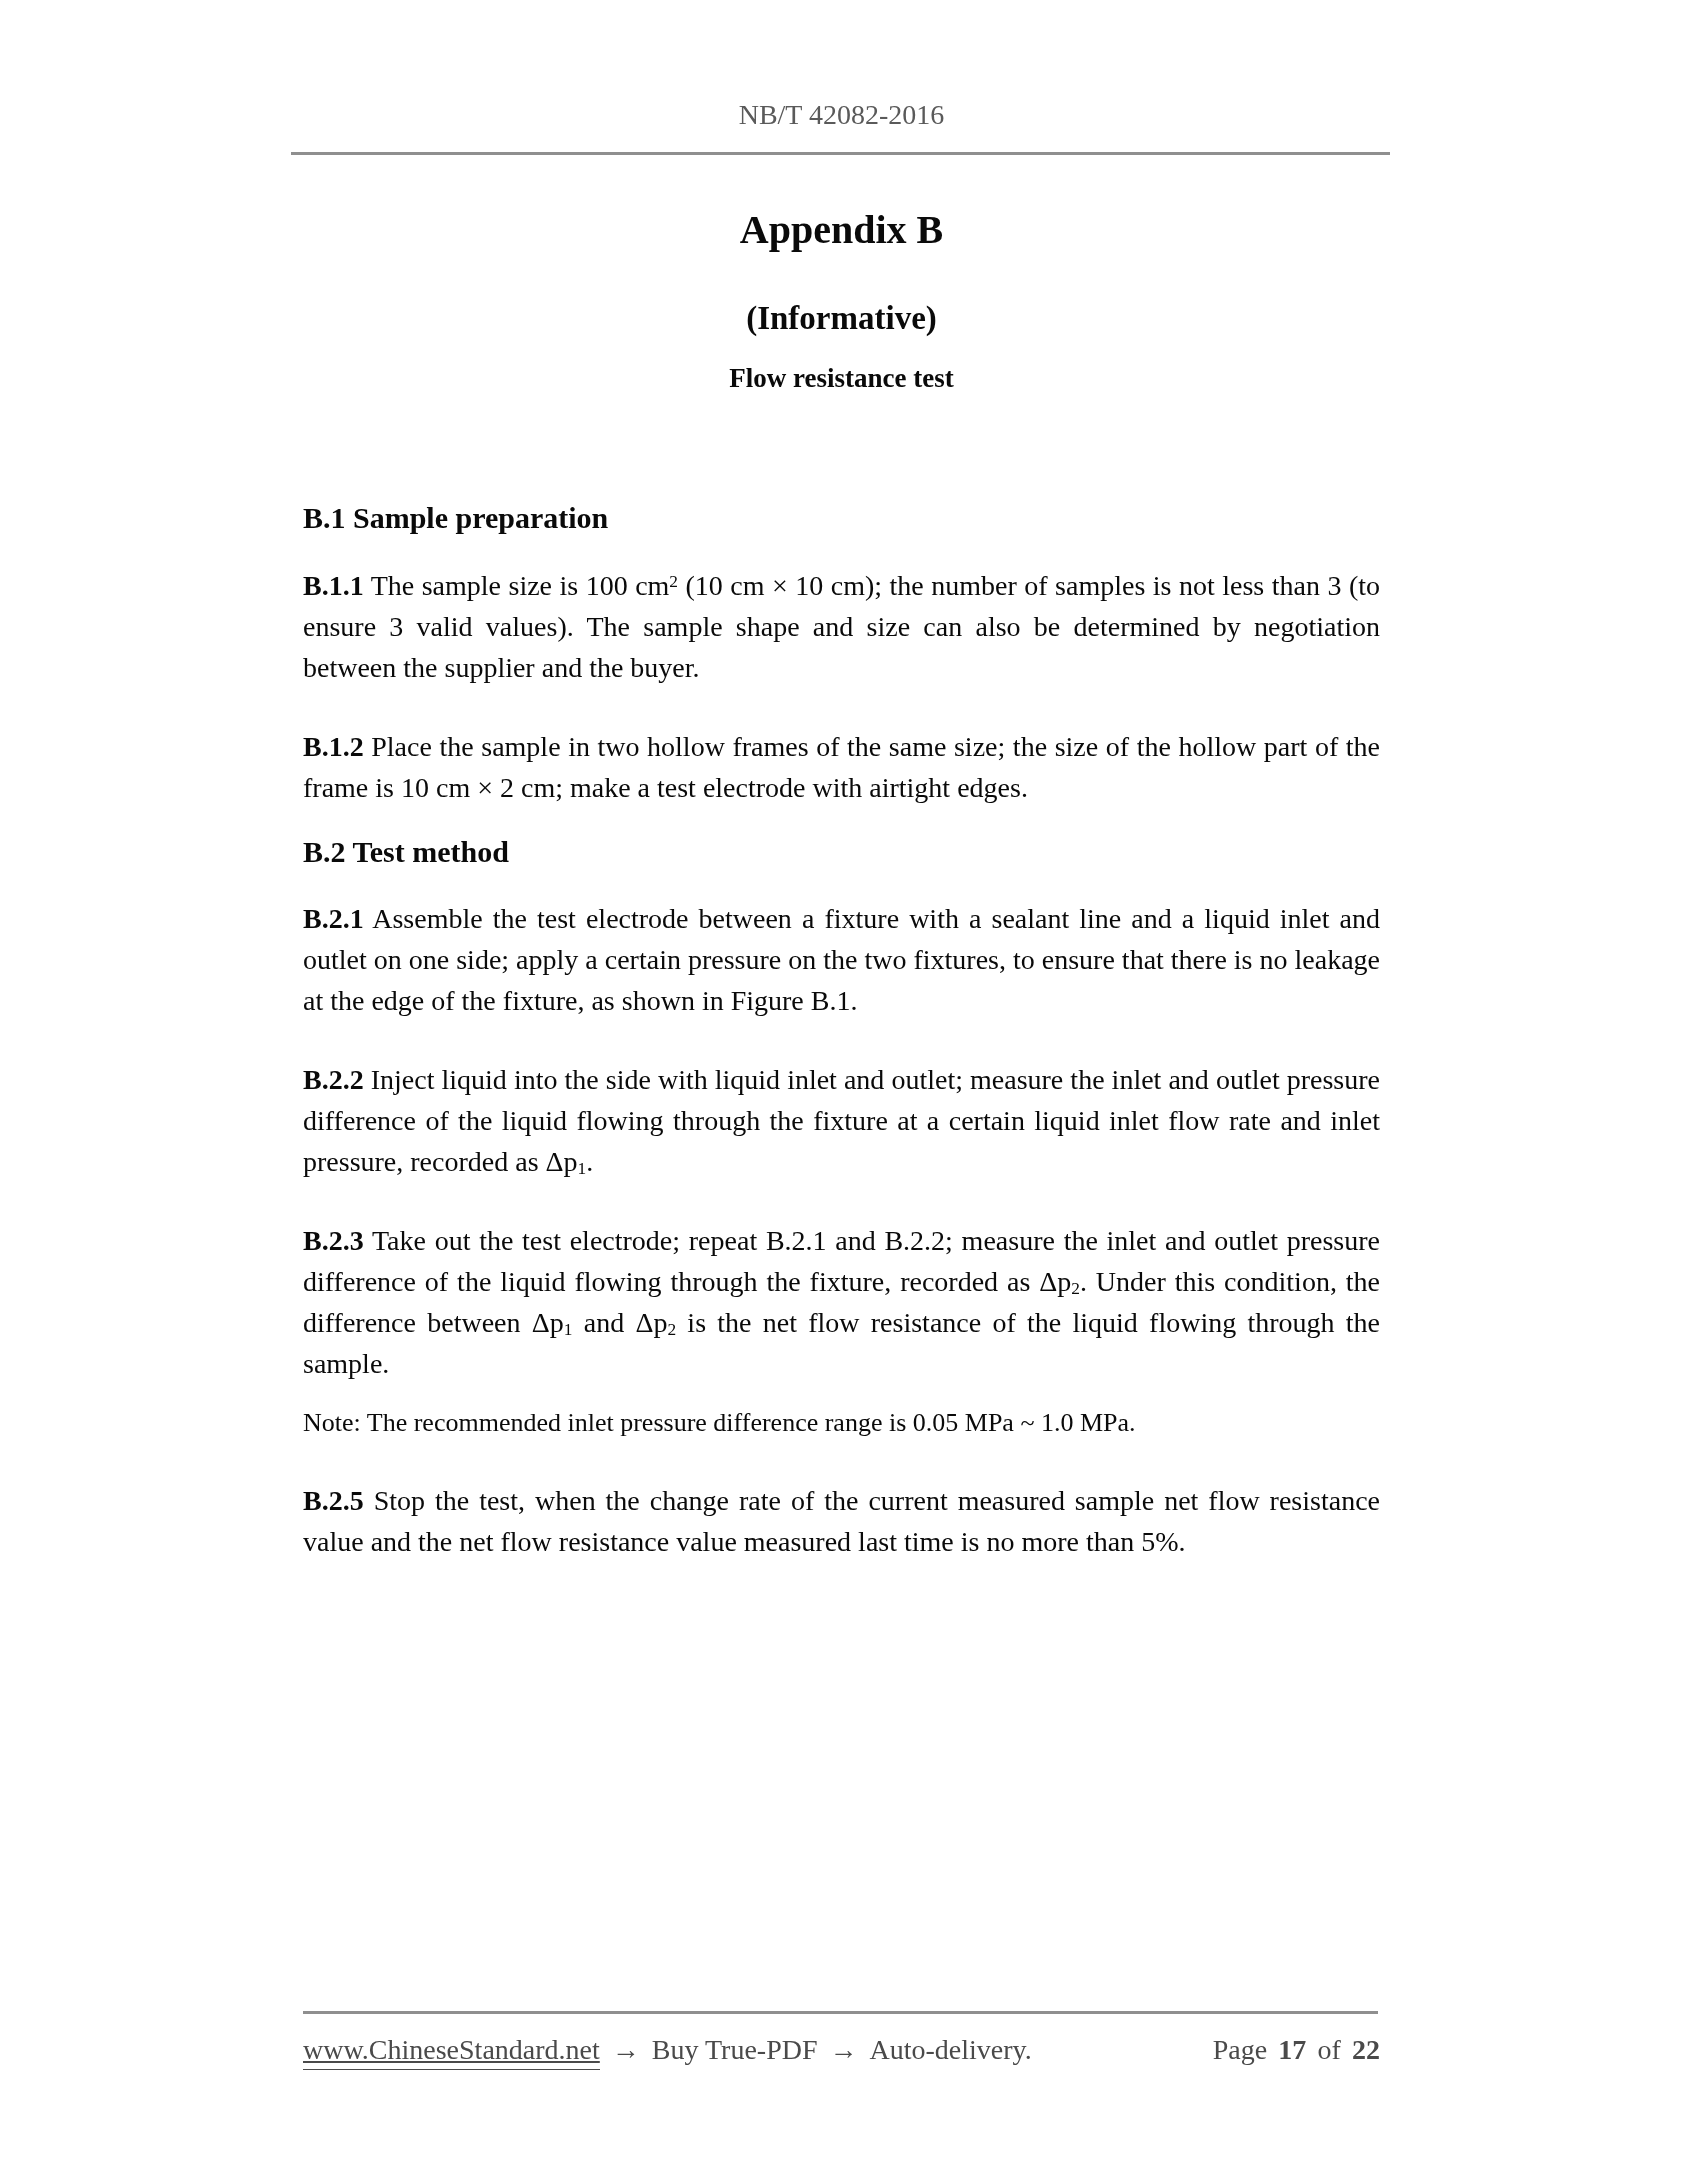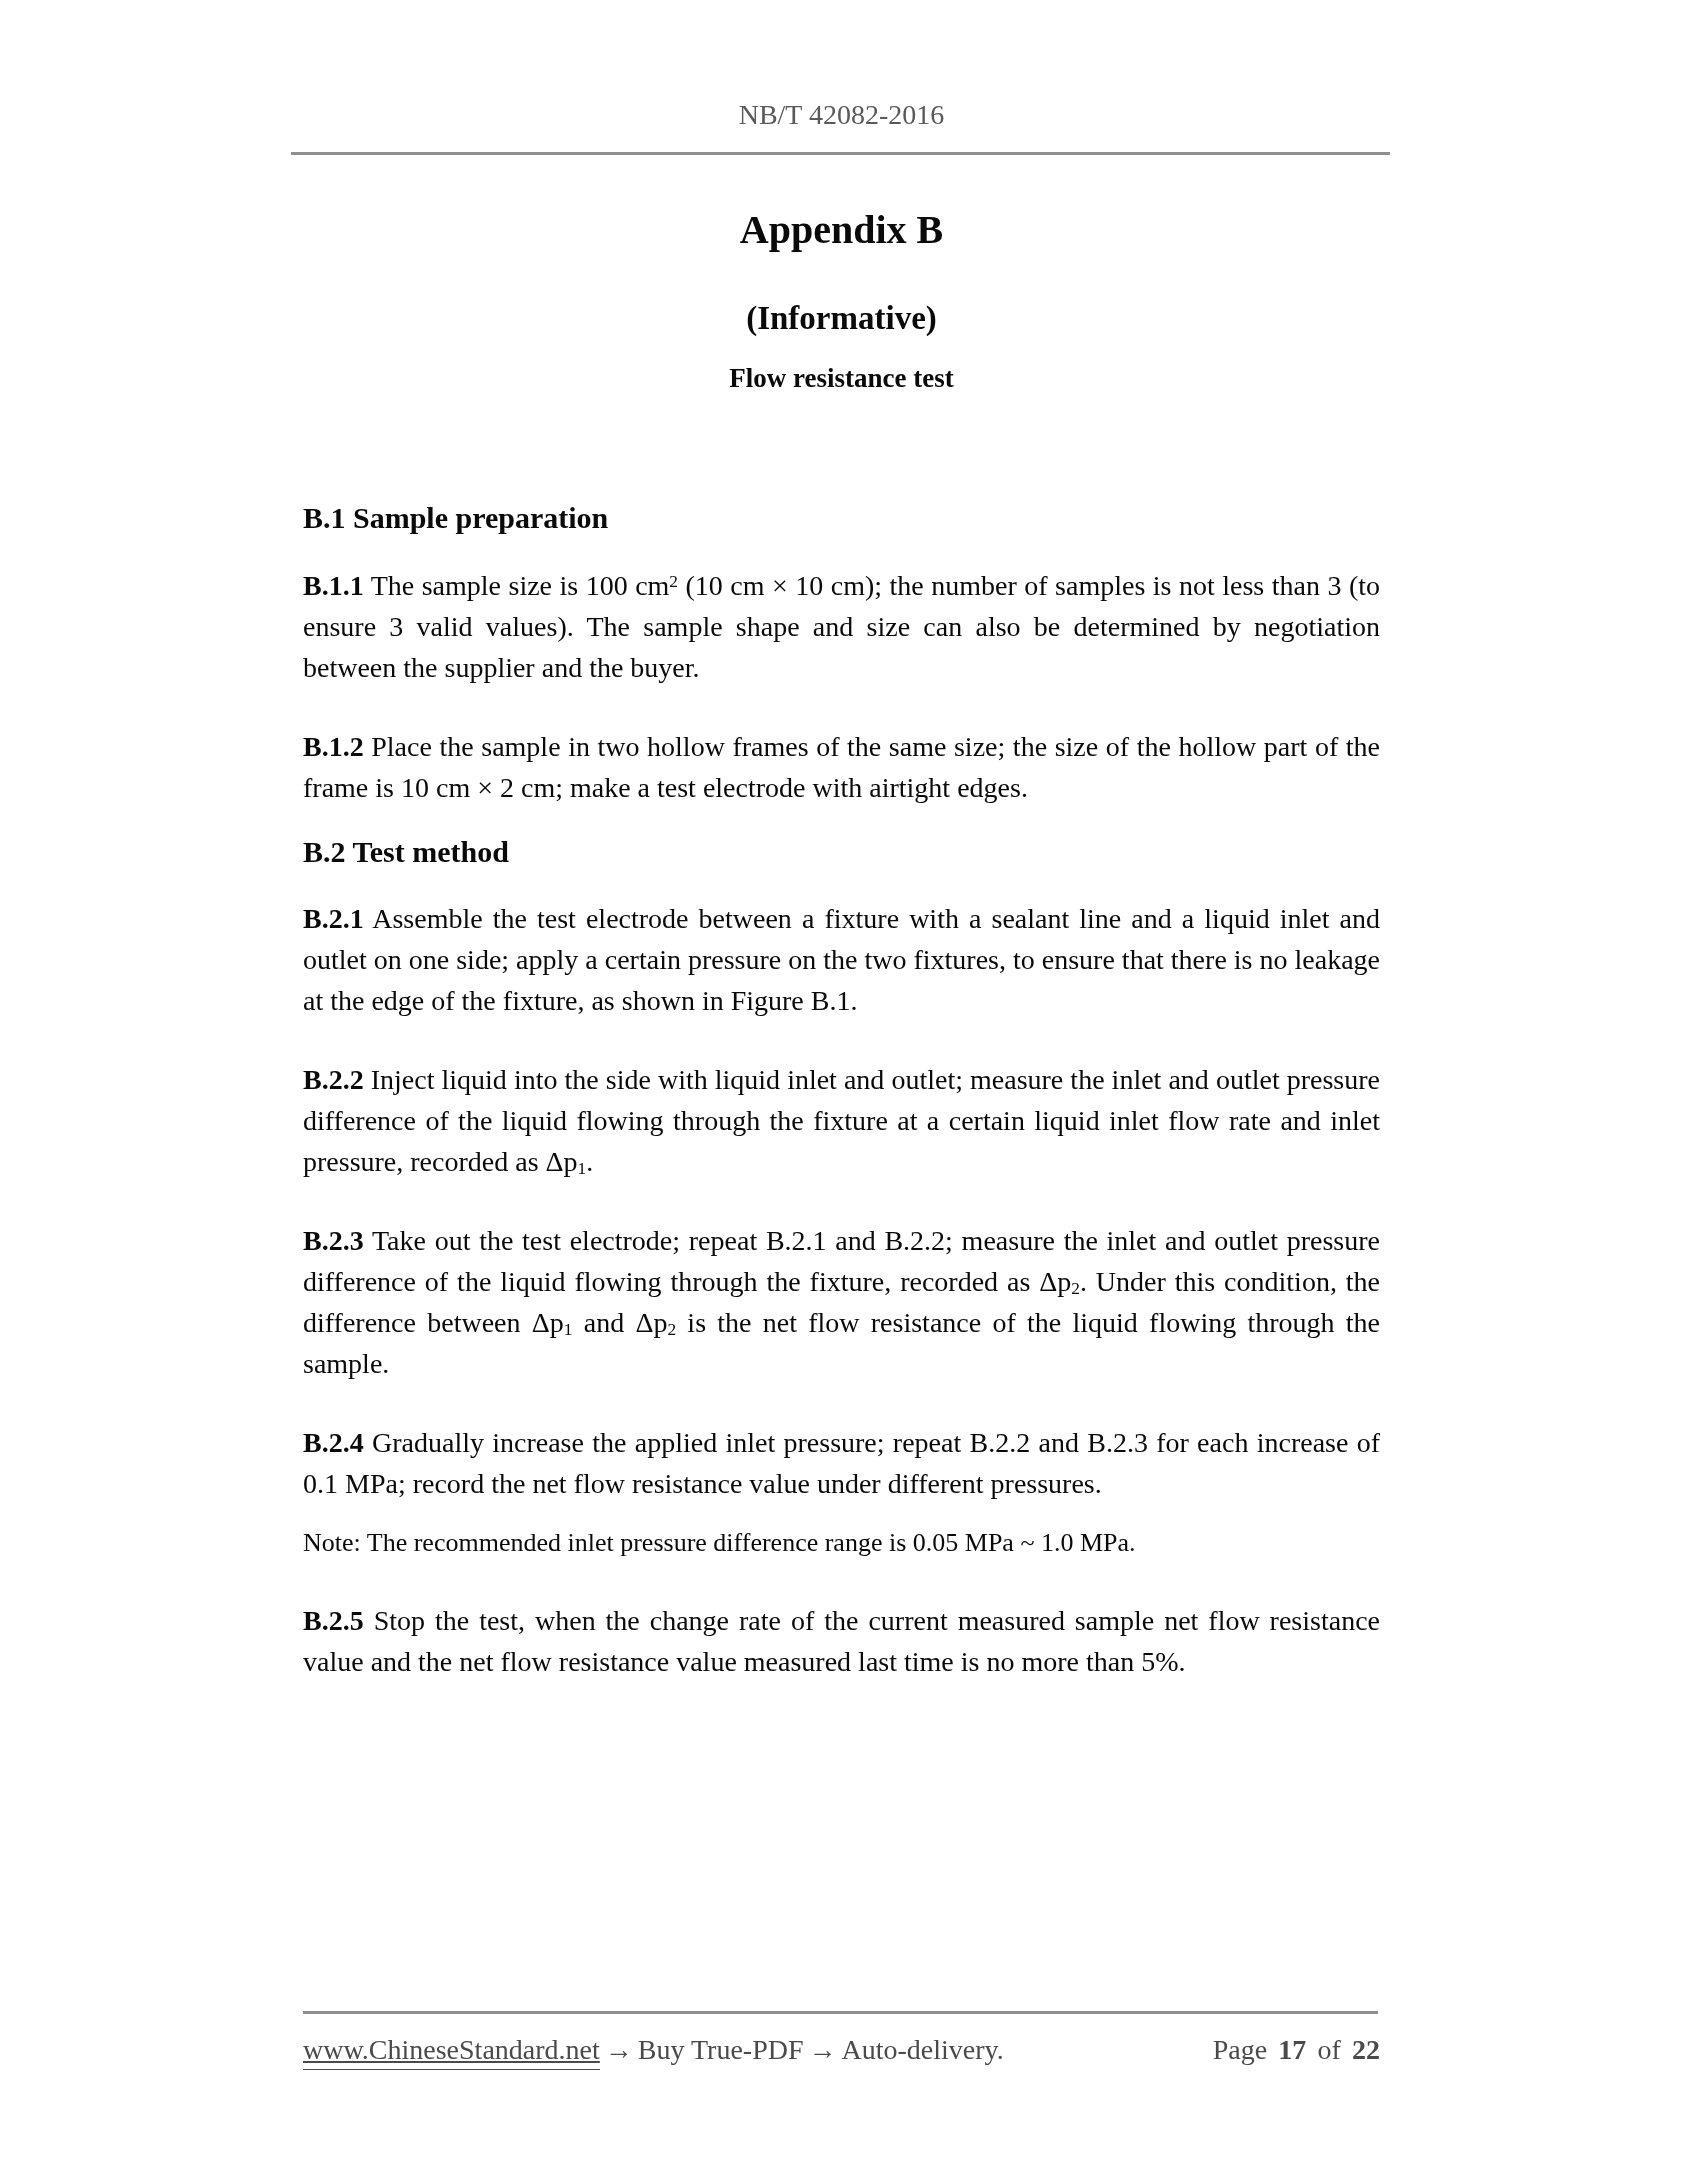--- a/index.html
+++ b/index.html
@@ -104,21 +104,21 @@
     display: flex;
     justify-content: space-between;
     align-items: baseline;
     font-size: 28px;
     line-height: 35px;
     color: var(--footer-text, #4a4a4a);
   }
   .footer-left {
     display: flex;
     align-items: baseline;
-    gap: 5px;
+    gap: 12px;
   }
   .site-link {
     color: inherit;
     text-decoration: underline;
     border-bottom: 1.7px solid currentColor;
     padding-bottom: 1.7px;
     cursor: pointer;
   }
   .page-indicator {
     display: flex;
@@ -143,21 +143,20 @@
     <h2 class="informative">(Informative)</h2>
     <h3 class="subtitle">Flow resistance test</h3>
     <div class="doc-body">
         <h4 class="block heading"><span class="bold">B.1 Sample preparation</span></h4>
         <p class="block para"><span class="bold">B.1.1</span><span> The sample size is 100 cm</span><sup>2</sup><span> (10 cm × 10 cm); the number of samples is not less than 3 (to ensure 3 valid values). The sample shape and size can also be determined by negotiation between the supplier and the buyer.</span></p>
         <p class="block para"><span class="bold">B.1.2</span><span> Place the sample in two hollow frames of the same size; the size of the hollow part of the frame is 10 cm × 2 cm; make a test electrode with airtight edges.</span></p>
         <h4 class="block heading"><span class="bold">B.2 Test method</span></h4>
         <p class="block para"><span class="bold">B.2.1</span><span> Assemble the test electrode between a fixture with a sealant line and a liquid inlet and outlet on one side; apply a certain pressure on the two fixtures, to ensure that there is no leakage at the edge of the fixture, as shown in Figure B.1.</span></p>
         <p class="block para"><span class="bold">B.2.2</span><span> Inject liquid into the side with liquid inlet and outlet; measure the inlet and outlet pressure difference of the liquid flowing through the fixture at a certain liquid inlet flow rate and inlet pressure, recorded as Δp</span><sub>1</sub><span>.</span></p>
         <p class="block para"><span class="bold">B.2.3</span><span> Take out the test electrode; repeat B.2.1 and B.2.2; measure the inlet and outlet pressure difference of the liquid flowing through the fixture, recorded as Δp</span><sub>2</sub><span>. Under this condition, the difference between Δp</span><sub>1</sub><span> and Δp</span><sub>2</sub><span> is the net flow resistance of the liquid flowing through the sample.</span></p>
-        <p class="block para"><span class="bold">B.2.4</span><span> Gradually increase the applied inlet pressure; repeat B.2.2 and B.2.3 for each increase of 0.1 MPa; record the net flow resistance value under different pressures.</span></p>
         <p class="block note"><span>Note: The recommended inlet pressure difference range is 0.05 MPa ~ 1.0 MPa.</span></p>
         <p class="block para"><span class="bold">B.2.5</span><span> Stop the test, when the change rate of the current measured sample net flow resistance value and the net flow resistance value measured last time is no more than 5%.</span></p>
       </div>
   </div>
 
   <div class="rule footer-rule"></div>
 
   <div class="footer">
     <div class="footer-left">
       <a class="site-link">www.ChineseStandard.net</a>

